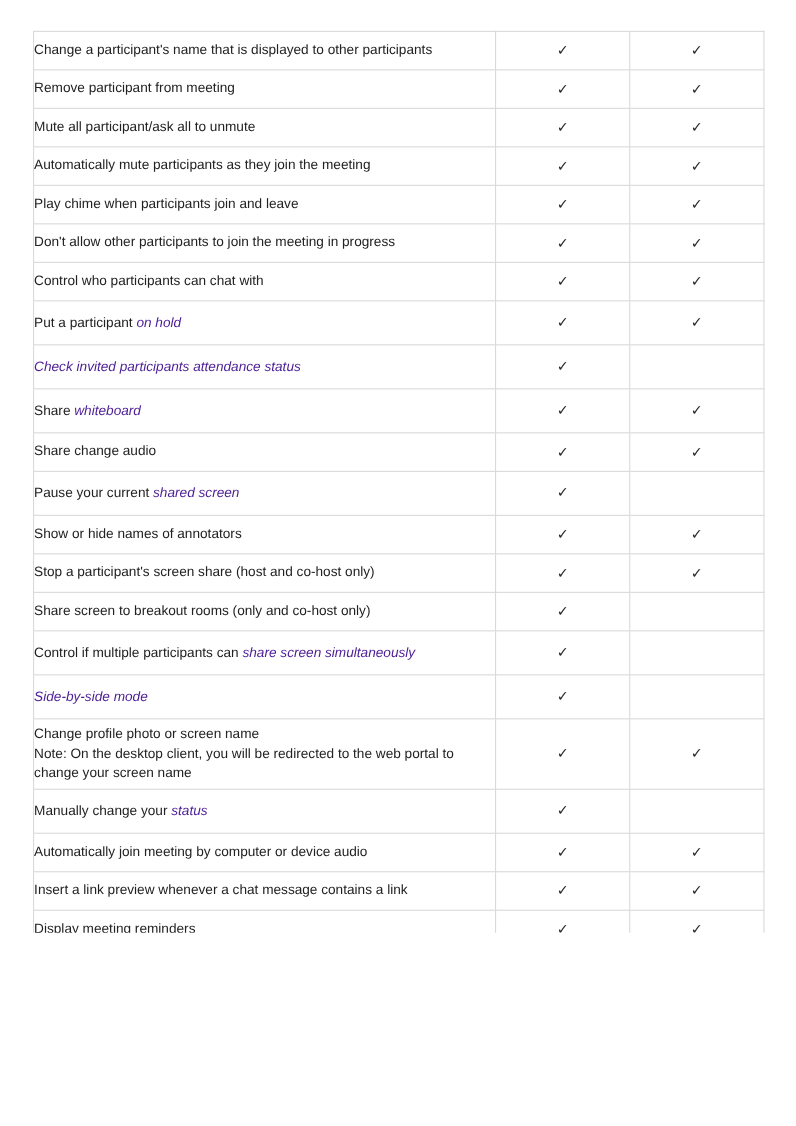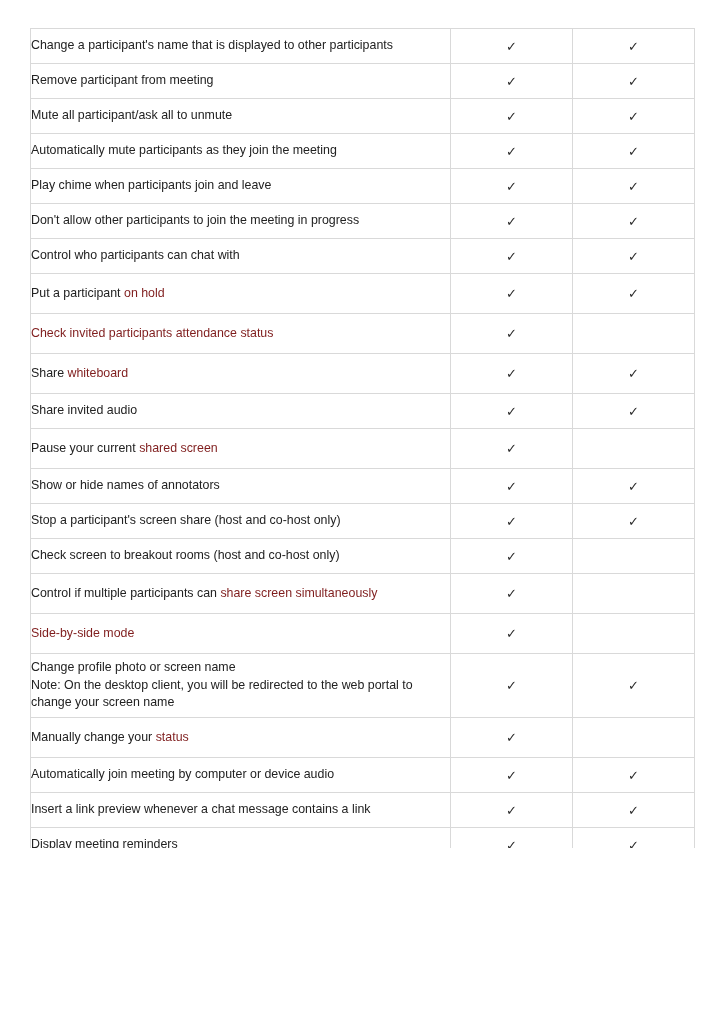--- a/index.html
+++ b/index.html
@@ -57,22 +57,23 @@
     font-family: "DejaVu Sans", sans-serif;
   }
   td.check-cell .check-mark {
     display: inline-block;
     font-size: 13px;
     line-height: 1;
     color: #2b2b2b;
     font-weight: 300;
   }
   .lnk {
-    color: #7f1d1d;
+    color: #4c1d95;
     text-decoration: none;
+    font-style: italic;
   }
 </style>
 </head>
 <body>
 
 <div id="page">
   <table class="feature-table">
     <colgroup>
       <col class="c-feature">
       <col class="c-check">
@@ -123,41 +124,41 @@
           <td class="feature-cell"><a class="lnk" href="#">Check invited participants attendance status</a></td>
           <td class="check-cell"><span class="check-mark">✓</span></td>
           <td class="check-cell empty"></td>
         </tr>
         <tr class="row" style="height: 40px; margin-left: 16px;">
           <td class="feature-cell"><span>Share </span><a class="lnk" href="#">whiteboard</a></td>
           <td class="check-cell"><span class="check-mark">✓</span></td>
           <td class="check-cell"><span class="check-mark">✓</span></td>
         </tr>
         <tr class="row">
-          <td class="feature-cell"><span>Share invited audio</span></td>
+          <td class="feature-cell"><span>Share change audio</span></td>
           <td class="check-cell"><span class="check-mark">✓</span></td>
           <td class="check-cell"><span class="check-mark">✓</span></td>
         </tr>
         <tr class="row" style="height: 40px;">
           <td class="feature-cell"><span>Pause your current </span><a class="lnk" href="#">shared screen</a></td>
           <td class="check-cell"><span class="check-mark">✓</span></td>
           <td class="check-cell empty"></td>
         </tr>
         <tr class="row">
           <td class="feature-cell"><span>Show or hide names of annotators</span></td>
           <td class="check-cell"><span class="check-mark">✓</span></td>
           <td class="check-cell"><span class="check-mark">✓</span></td>
         </tr>
         <tr class="row">
           <td class="feature-cell"><span>Stop a participant's screen share (host and co-host only)</span></td>
           <td class="check-cell"><span class="check-mark">✓</span></td>
           <td class="check-cell"><span class="check-mark">✓</span></td>
         </tr>
         <tr class="row">
-          <td class="feature-cell"><span>Check screen to breakout rooms (host and co-host only)</span></td>
+          <td class="feature-cell"><span>Share screen to breakout rooms (only and co-host only)</span></td>
           <td class="check-cell"><span class="check-mark">✓</span></td>
           <td class="check-cell empty"></td>
         </tr>
         <tr class="row" style="height: 40px;">
           <td class="feature-cell"><span>Control if multiple participants can </span><a class="lnk" href="#">share screen simultaneously</a></td>
           <td class="check-cell"><span class="check-mark">✓</span></td>
           <td class="check-cell empty"></td>
         </tr>
         <tr class="row" style="height: 40px;">
           <td class="feature-cell"><a class="lnk" href="#">Side-by-side mode</a></td>

